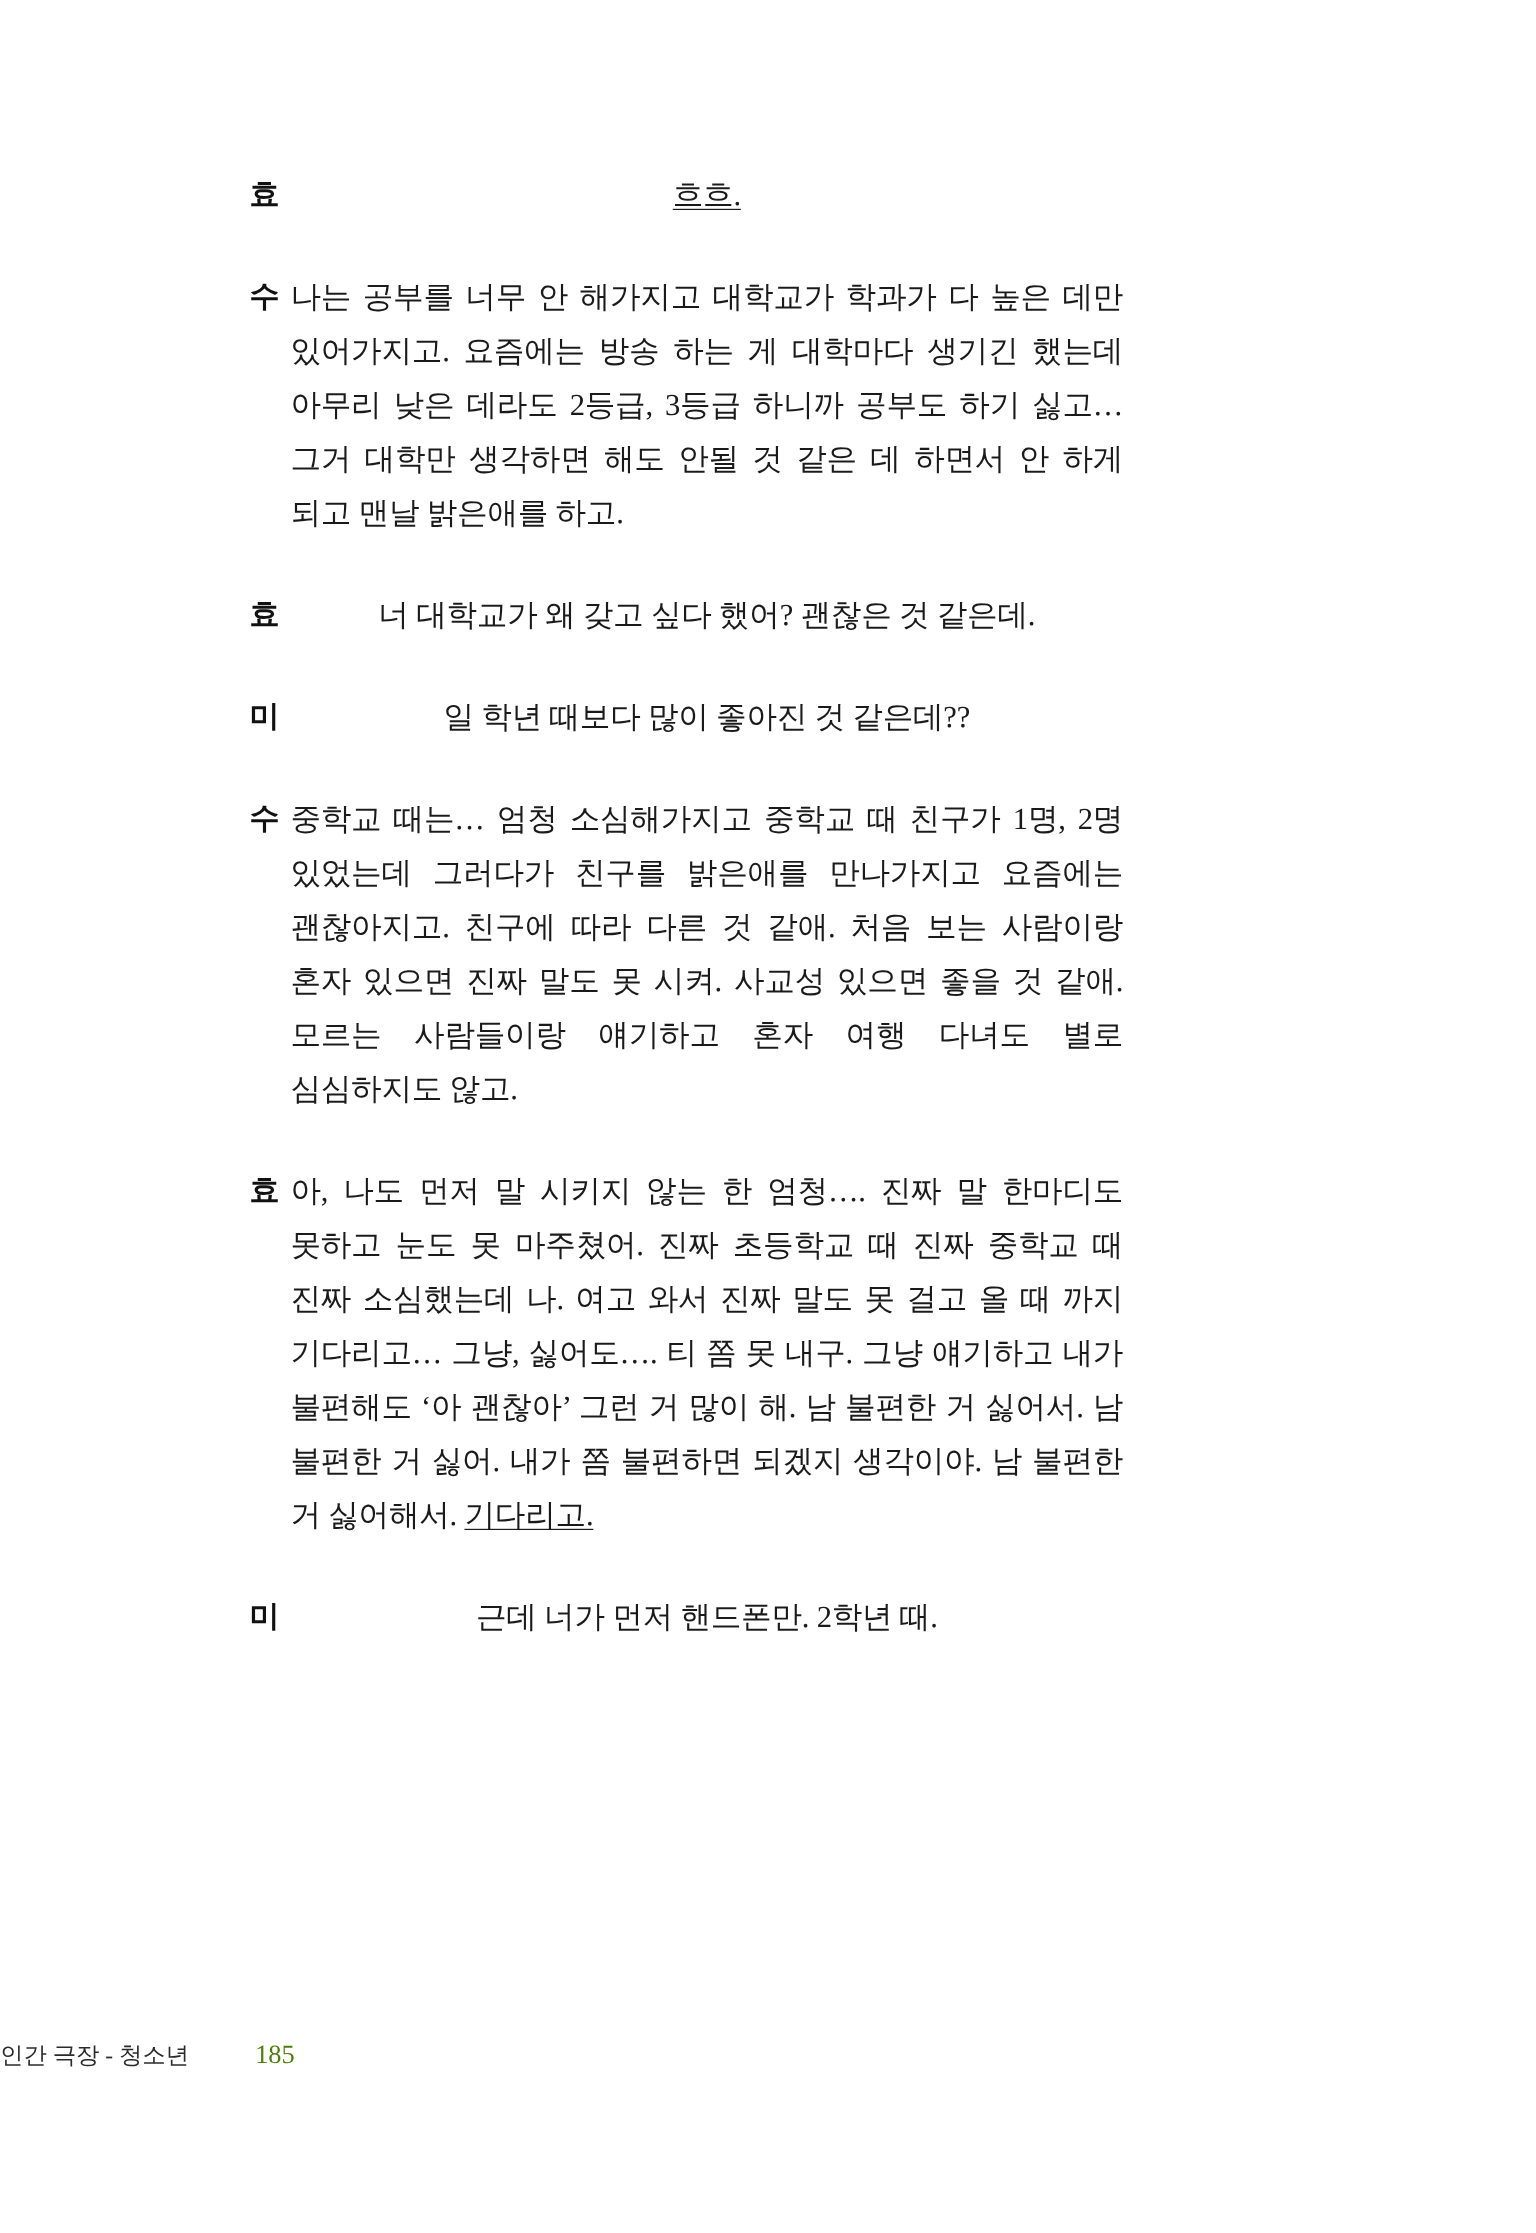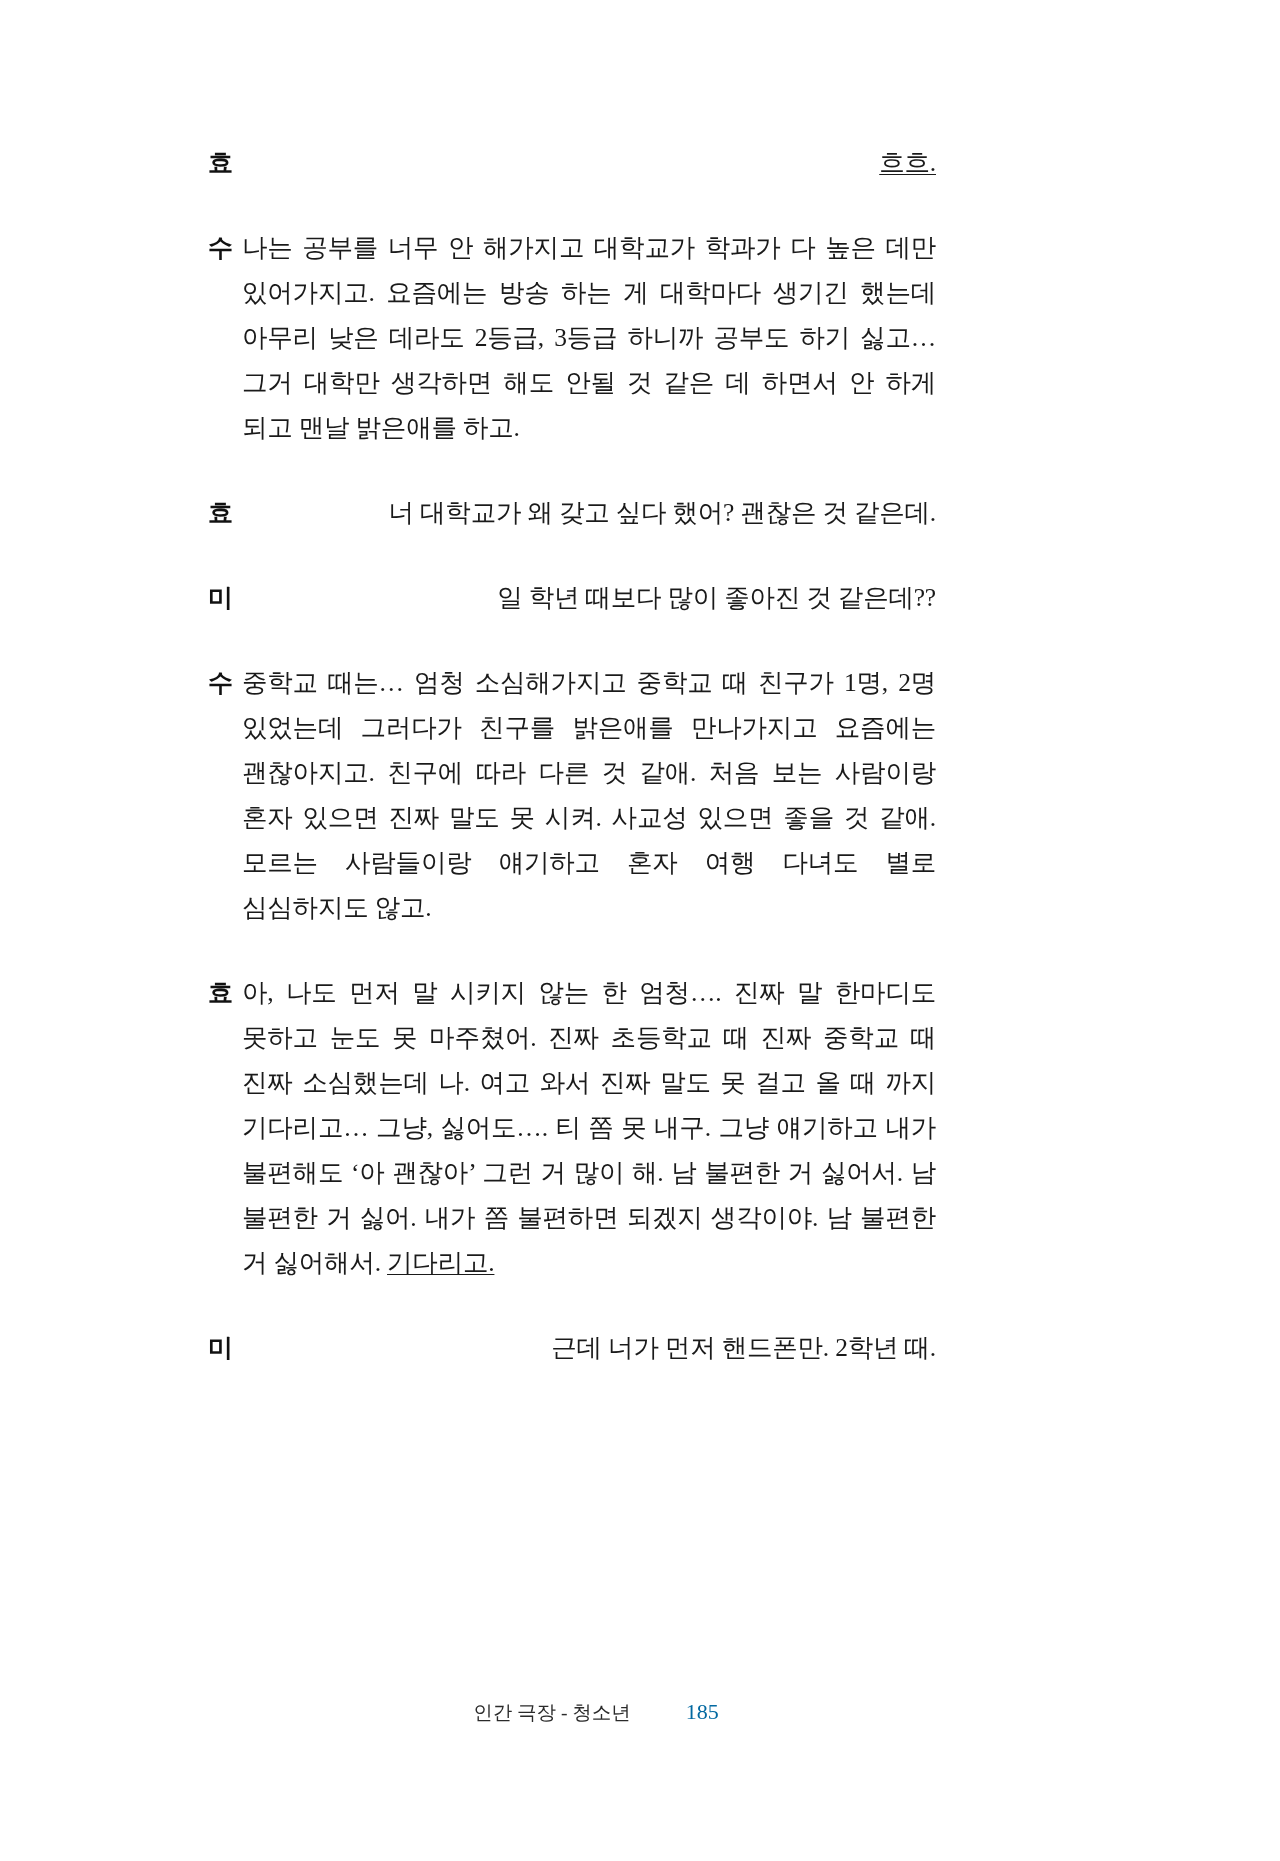--- a/index.html
+++ b/index.html
@@ -55,48 +55,48 @@
     font-size: 25.5px;
     line-height: 45px;
     text-align: justify;
     text-justify: inter-character;
     word-break: keep-all;
     letter-spacing: -0.2px;
     color: #1a1a1a;
     hyphens: none;
   }
   .utterance.single {
-    text-align: right;
+    text-align: center;
   }
 
   .underline {
     text-decoration: underline;
     text-underline-offset: 3px;
     text-decoration-thickness: 1.4px;
   }
 
   
   .footer {
     position: absolute;
     left: 0;
     right: 0;
     bottom: 135px;
     display: flex;
-    justify-content: center;
+    justify-content: flex-start;
     align-items: baseline;
     padding-right: 88px;
   }
   .footer-title {
     font-size: 19.5px;
     color: #2a2a2a;
     letter-spacing: 0px;
   }
   .footer-page {
     font-size: 22px;
-    color: #0369a1;
+    color: #4d7c0f;
     margin-left: 48px;
     min-width: 40px;
     text-align: right;
   }
 </style>
 </head>
 <body>
 
 <div class="page">
 

